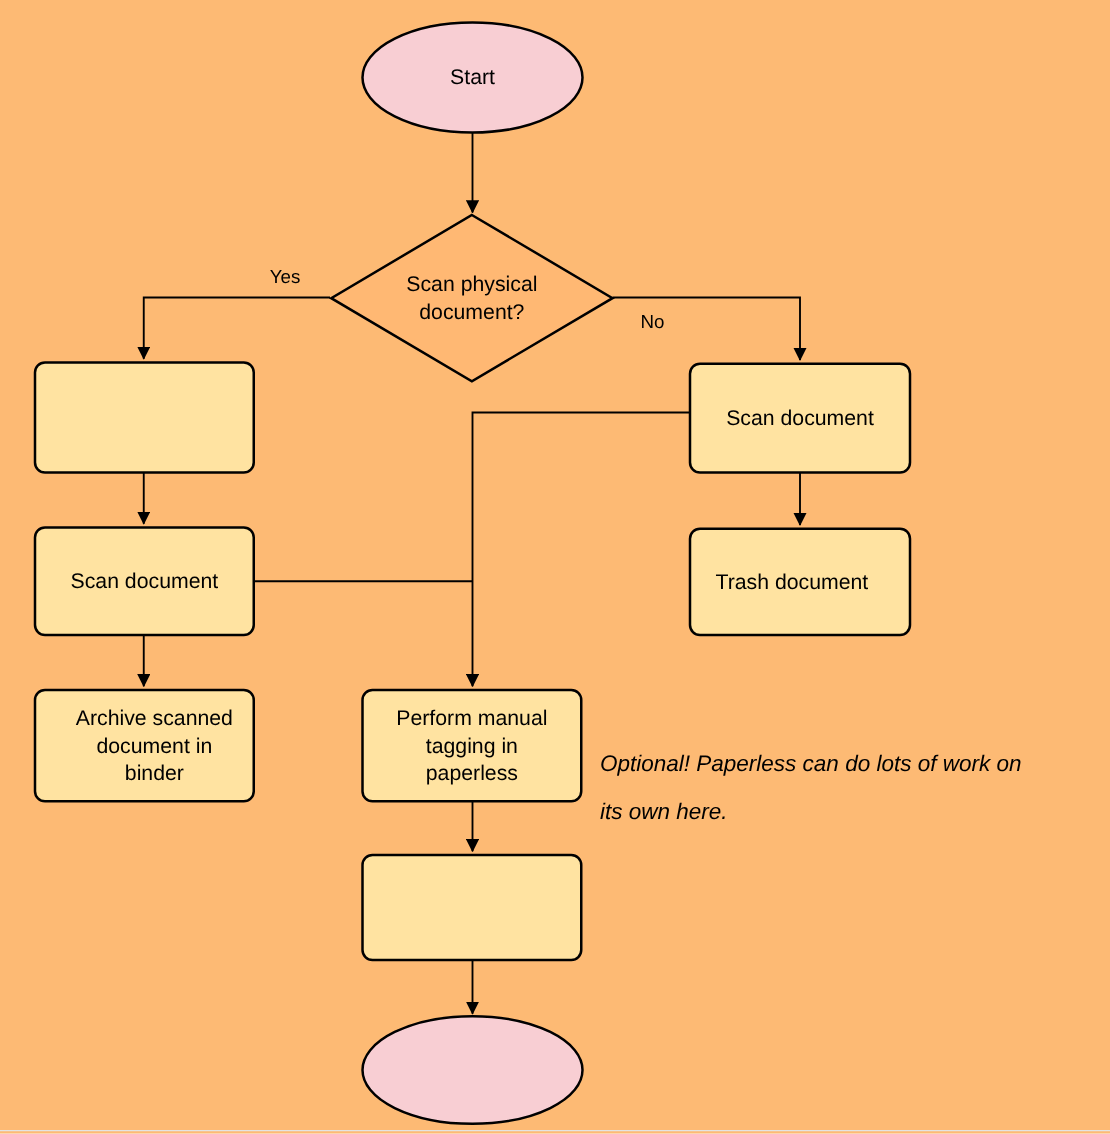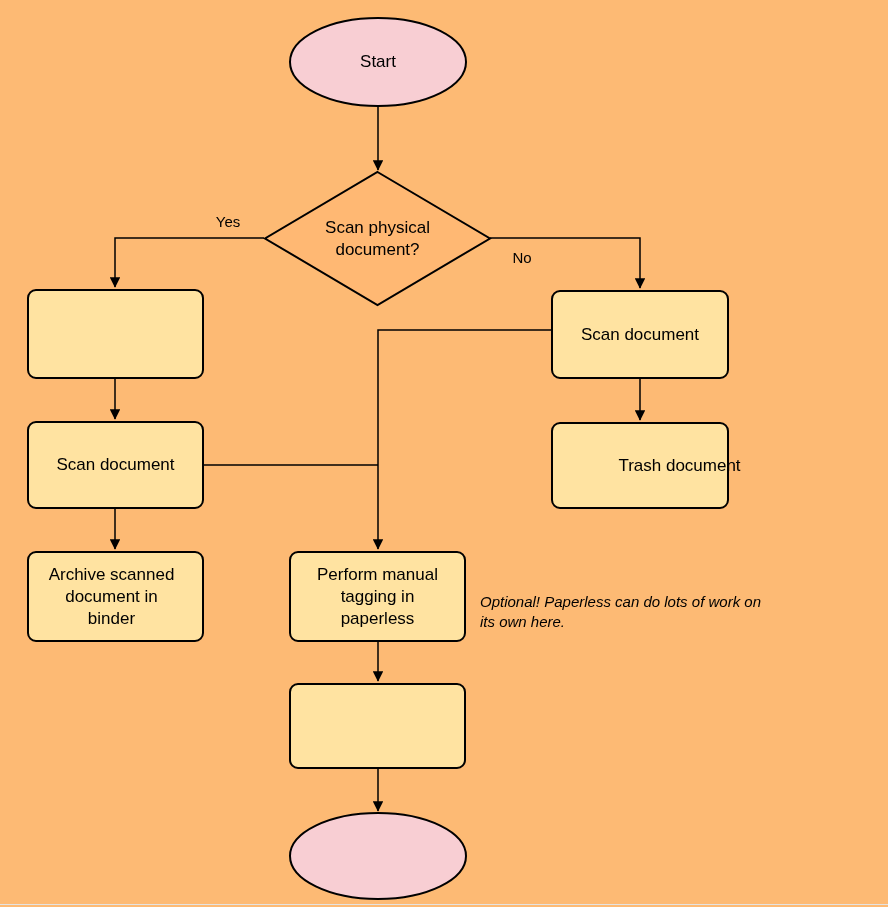--- a/index.html
+++ b/index.html
@@ -46,22 +46,22 @@
     font-size: 15px;
     line-height: 18px;
     color: #000000;
     text-align: center;
   }
   .annotation {
     position: absolute;
     left: 480px;
     top: 592px;
     width: 404px;
-    font-size: 15px;
-    line-height: 20px;
+    font-size: 18px;
+    line-height: 38px;
     font-style: italic;
     color: #000000;
     white-space: pre-line;
     text-align: left;
   }
   .bottom-rule {
     position: absolute;
     left: 0;
     top: 904px;
     width: 888px;
@@ -118,27 +118,27 @@
   </svg>
 
   <div class="node-label" style="left:290px; top:18px; width:176px; height:88px;">Start</div>
 
   <div class="node-label" style="left:277px; top:172px; width:201px; height:133px;">Scan physical
 document?</div>
 
 
   <div class="node-label" style="left:28px; top:422px; width:175px; height:86px;">Scan document</div>
 
-  <div class="node-label" style="left:24px; top:552px; width:175px; height:89px;">Archive scanned
+  <div class="node-label" style="left:36px; top:552px; width:175px; height:89px;">Archive scanned
 document in
 binder</div>
 
   <div class="node-label" style="left:552px; top:291px; width:176px; height:87px;">Scan document</div>
 
-  <div class="node-label" style="left:552px; top:423px; width:163px; height:85px;padding-left:46px;">Trash document</div>
+  <div class="node-label" style="left:552px; top:423px; width:163px; height:85px;">Trash document</div>
 
   <div class="node-label" style="left:290px; top:552px; width:175px; height:89px;">Perform manual
 tagging in
 paperless</div>
 
 
 
   <div class="edge-label" style="left:205px; top:213px; width:46px;">Yes</div>
 
   <div class="edge-label" style="left:503px; top:213px; width:38px;margin-top:36px;">No</div>

